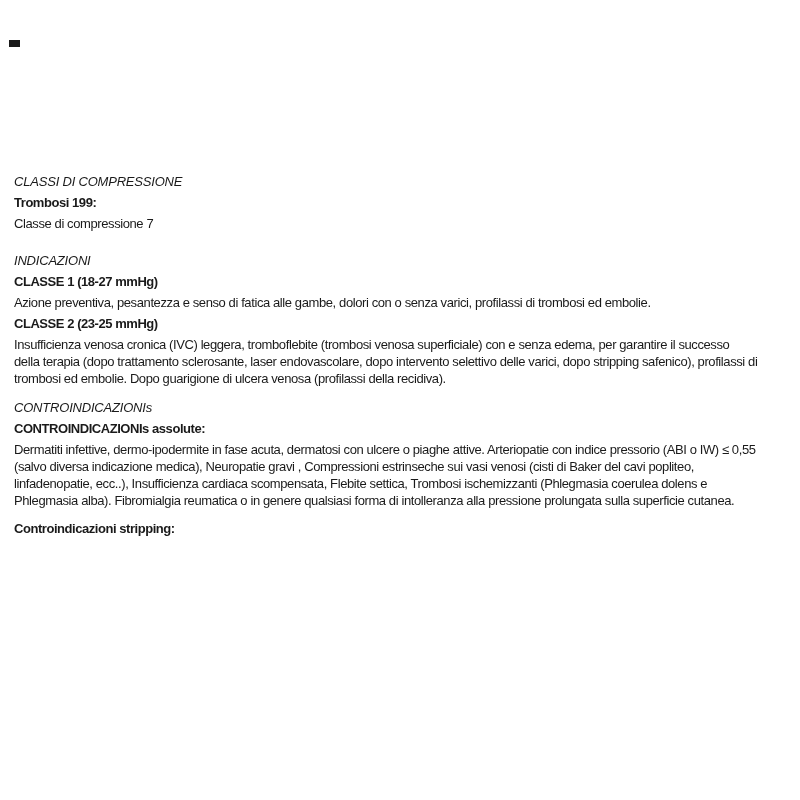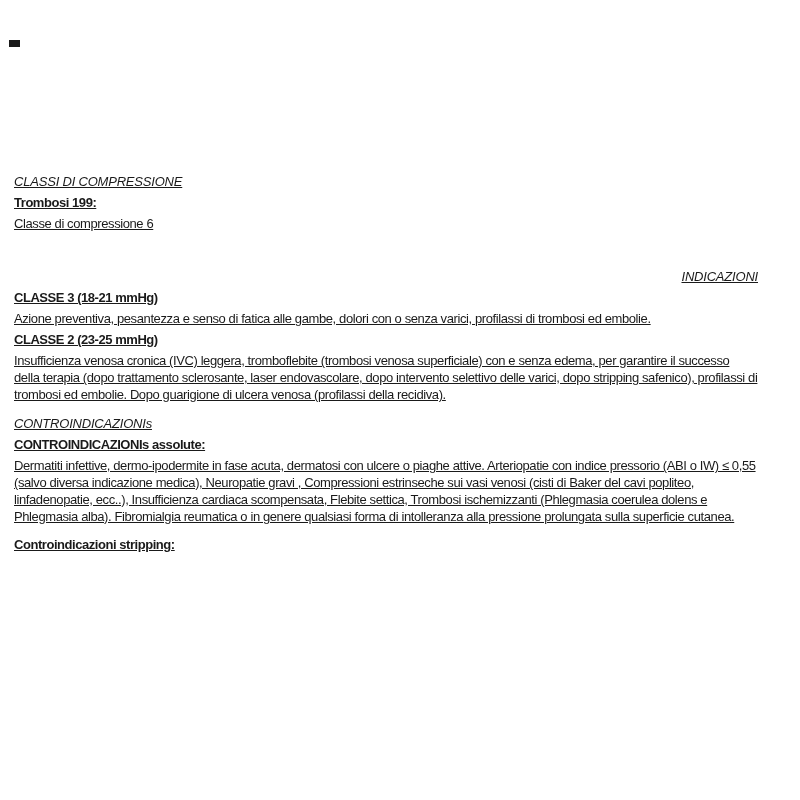--- a/index.html
+++ b/index.html
@@ -27,52 +27,51 @@
   .content {
     position: absolute;
     left: 0;
     top: 0;
     width: 768px;
     box-sizing: border-box;
     padding: 173px 10px 0 14px;
     font-size: 13px;
     line-height: 17px;
     letter-spacing: -0.4px;
-    text-decoration: underline;
   }
   .content p {
     margin: 0 0 4px 0;
     padding: 0;
   }
   .section-heading {
     font-style: italic;
     letter-spacing: -0.2px;
   }
   .subheading {
     font-weight: bold;
     letter-spacing: -0.45px;
   }
-  section.sec-1 .section-heading { margin-top: 36px; text-align: right; }
+  section.sec-1 .section-heading { margin-top: 20px; }
   section.sec-2 .section-heading { margin-top: 12px; }
   .gap-before { margin-top: 11px !important; }
 </style>
 </head>
 <body style="background: rgb(255, 255, 255); color: rgb(26, 26, 26);">
 
 <span class="top-mark" style="background: rgb(26, 26, 26);"></span>
 
 <div class="content" id="content">
     <section class="sec-0">
       <p class="section-heading">CLASSI DI COMPRESSIONE</p>
       <p class="subheading">Trombosi 199:</p>
-      <p class="paragraph">Classe di compressione 6</p>
+      <p class="paragraph">Classe di compressione 7</p>
     </section>
     <section class="sec-1">
       <p class="section-heading">INDICAZIONI</p>
-      <p class="subheading">CLASSE 3 (18-21 mmHg)</p>
+      <p class="subheading">CLASSE 1 (18-27 mmHg)</p>
       <p class="paragraph">Azione preventiva, pesantezza e senso di fatica alle gambe, dolori con o senza varici, profilassi di trombosi ed embolie.</p>
       <p class="subheading">CLASSE 2 (23-25 mmHg)</p>
       <p class="paragraph">Insufficienza venosa cronica (IVC) leggera, tromboflebite (trombosi venosa superficiale) con e senza edema, per garantire il successo della terapia (dopo trattamento sclerosante, laser endovascolare, dopo intervento selettivo delle varici, dopo stripping safenico), profilassi di trombosi ed embolie. Dopo guarigione di ulcera venosa (profilassi della recidiva).</p>
     </section>
     <section class="sec-2">
       <p class="section-heading">CONTROINDICAZIONIs</p>
       <p class="subheading">CONTROINDICAZIONIs assolute:</p>
       <p class="paragraph">Dermatiti infettive, dermo-ipodermite in fase acuta, dermatosi con ulcere o piaghe attive. Arteriopatie con indice pressorio (ABI o IW) ≤ 0,55 (salvo diversa indicazione medica), Neuropatie gravi , Compressioni estrinseche sui vasi venosi (cisti di Baker del cavi popliteo, linfadenopatie, ecc..), Insufficienza cardiaca scompensata, Flebite settica, Trombosi ischemizzanti (Phlegmasia coerulea dolens e Phlegmasia alba). Fibromialgia reumatica o in genere qualsiasi forma di intolleranza alla pressione prolungata sulla superficie cutanea.</p>
       <p class="subheading gap-before">Controindicazioni stripping:</p>
     </section>

